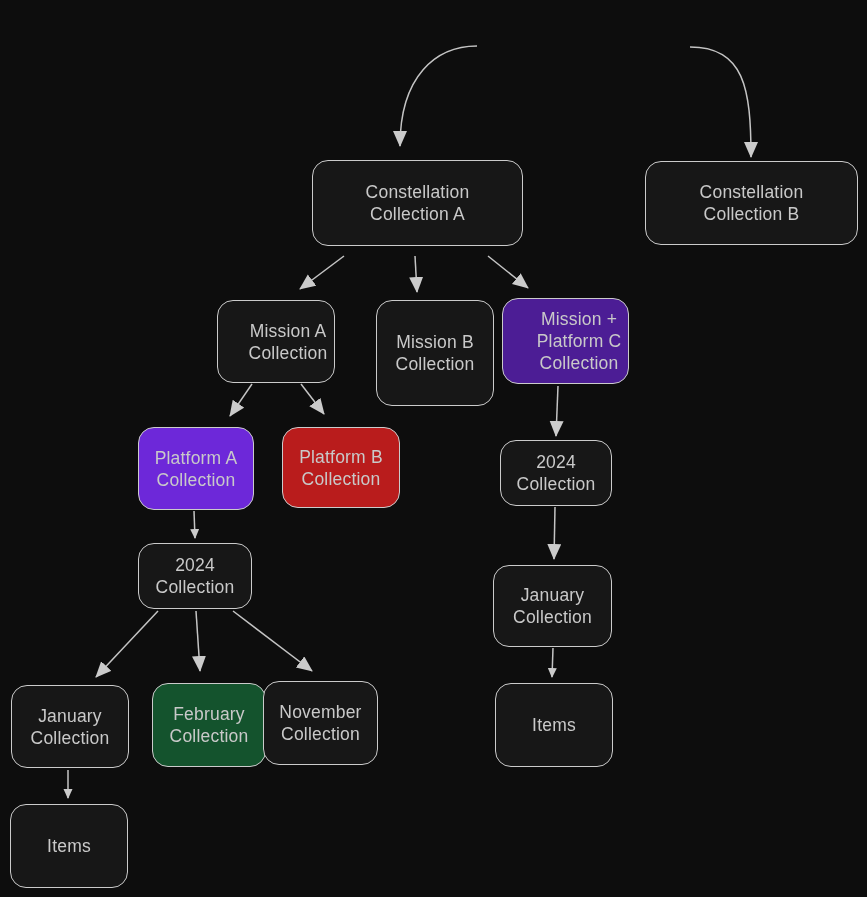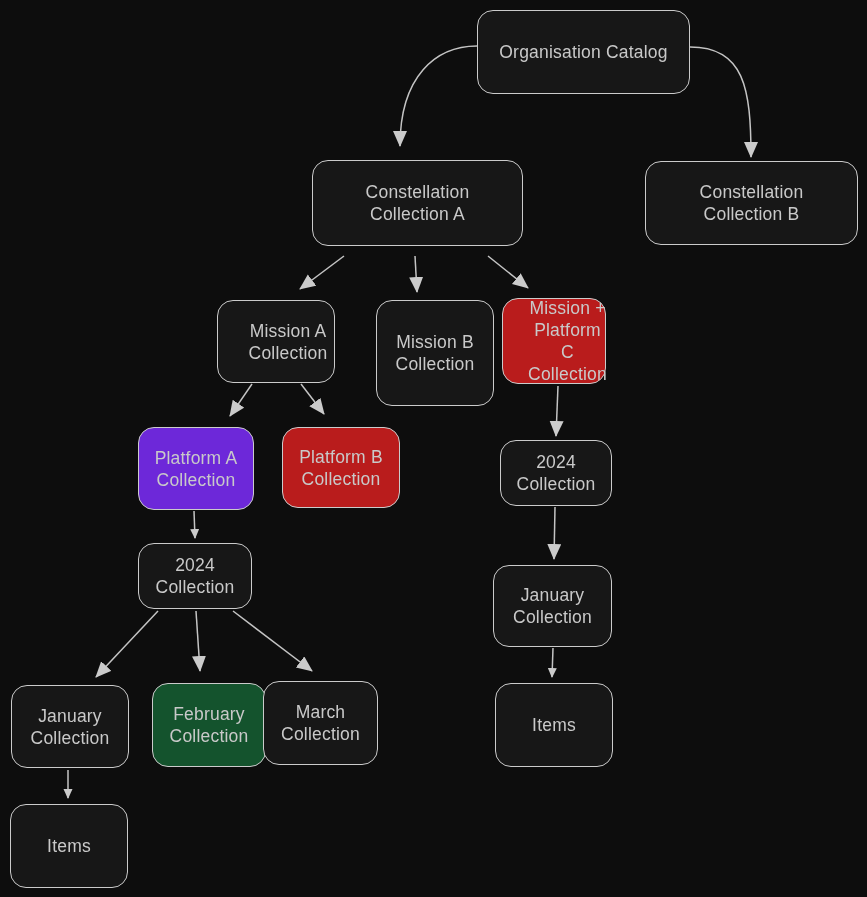--- a/index.html
+++ b/index.html
@@ -69,43 +69,42 @@
         <path class="edge" d="M 158 611 L 96 677" stroke="#c4c4c4" marker-end="url(#arrow)"></path>
         <path class="edge" d="M 196 611 L 200 671" stroke="#c4c4c4" marker-end="url(#arrow)"></path>
         <path class="edge" d="M 233 611 L 312 671" stroke="#c4c4c4" marker-end="url(#arrow)"></path>
         <path class="edge" d="M 68 770 L 68 798" stroke="#c4c4c4" marker-end="url(#arrow-small)"></path>
         <path class="edge" d="M 558 386 L 556 436" stroke="#c4c4c4" marker-end="url(#arrow)"></path>
         <path class="edge" d="M 555 507 L 554 559" stroke="#c4c4c4" marker-end="url(#arrow)"></path>
         <path class="edge" d="M 553 648 L 552 677" stroke="#c4c4c4" marker-end="url(#arrow-small)"></path>
       </g>
   </svg>
 
-<div class="node" style="left: 477px; top: 10px; width: 213px; height: 84px; background: rgb(23, 23, 23); border-color: rgb(203, 203, 203); color: rgb(201, 201, 201);">Organisation Catalog</div>
     <div class="node" style="left: 312px; top: 160px; width: 211px; height: 86px; background: rgb(23, 23, 23); border-color: rgb(203, 203, 203); color: rgb(201, 201, 201);">Constellation
 Collection A</div>
     <div class="node" style="left: 645px; top: 161px; width: 213px; height: 84px; background: rgb(23, 23, 23); border-color: rgb(203, 203, 203); color: rgb(201, 201, 201);">Constellation
 Collection B</div>
     <div class="node" style="left: 217px; top: 300px; width: 118px; height: 83px; background: rgb(23, 23, 23); border-color: rgb(203, 203, 203); color: rgb(201, 201, 201); padding-left: 24px;">Mission A
 Collection</div>
     <div class="node" style="left: 376px; top: 300px; width: 118px; height: 106px; background: rgb(23, 23, 23); border-color: rgb(203, 203, 203); color: rgb(201, 201, 201);">Mission B
 Collection</div>
-    <div class="node" style="left: 502px; top: 298px; width: 104px; height: 86px; background: #b91c1c; border-color: rgb(203, 203, 203); color: rgb(201, 201, 201); padding-left: 27px;">Mission +
+    <div class="node" style="left: 502px; top: 298px; width: 127px; height: 86px; background: #4c1d95; border-color: rgb(203, 203, 203); color: rgb(201, 201, 201); padding-left: 27px;">Mission +
 Platform C
 Collection</div>
     <div class="node" style="left: 138px; top: 427px; width: 116px; height: 83px; background: #6d28d9; border-color: rgb(203, 203, 203); color: rgb(201, 201, 201);">Platform A
 Collection</div>
     <div class="node" style="left: 282px; top: 427px; width: 118px; height: 81px; background: #b91c1c; border-color: rgb(203, 203, 203); color: rgb(201, 201, 201);">Platform B
 Collection</div>
     <div class="node" style="left: 138px; top: 543px; width: 114px; height: 66px; background: rgb(23, 23, 23); border-color: rgb(203, 203, 203); color: rgb(201, 201, 201);">2024
 Collection</div>
     <div class="node" style="left: 500px; top: 440px; width: 112px; height: 66px; background: rgb(23, 23, 23); border-color: rgb(203, 203, 203); color: rgb(201, 201, 201);">2024
 Collection</div>
     <div class="node" style="left: 11px; top: 685px; width: 118px; height: 83px; background: rgb(23, 23, 23); border-color: rgb(203, 203, 203); color: rgb(201, 201, 201);">January
 Collection</div>
     <div class="node" style="left: 152px; top: 683px; width: 114px; height: 84px; background: #14532d; border-color: rgb(203, 203, 203); color: rgb(201, 201, 201);">February
 Collection</div>
-    <div class="node" style="left: 263px; top: 681px; width: 115px; height: 84px; background: rgb(23, 23, 23); border-color: rgb(203, 203, 203); color: rgb(201, 201, 201);">March
+    <div class="node" style="left: 263px; top: 681px; width: 115px; height: 84px; background: rgb(23, 23, 23); border-color: rgb(203, 203, 203); color: rgb(201, 201, 201);">November
 Collection</div>
     <div class="node" style="left: 10px; top: 804px; width: 118px; height: 84px; background: rgb(23, 23, 23); border-color: rgb(203, 203, 203); color: rgb(201, 201, 201);">Items</div>
     <div class="node" style="left: 493px; top: 565px; width: 119px; height: 82px; background: rgb(23, 23, 23); border-color: rgb(203, 203, 203); color: rgb(201, 201, 201);">January
 Collection</div>
     <div class="node" style="left: 495px; top: 683px; width: 118px; height: 84px; background: rgb(23, 23, 23); border-color: rgb(203, 203, 203); color: rgb(201, 201, 201);">Items</div>
   </div>
 
 </body></html>

